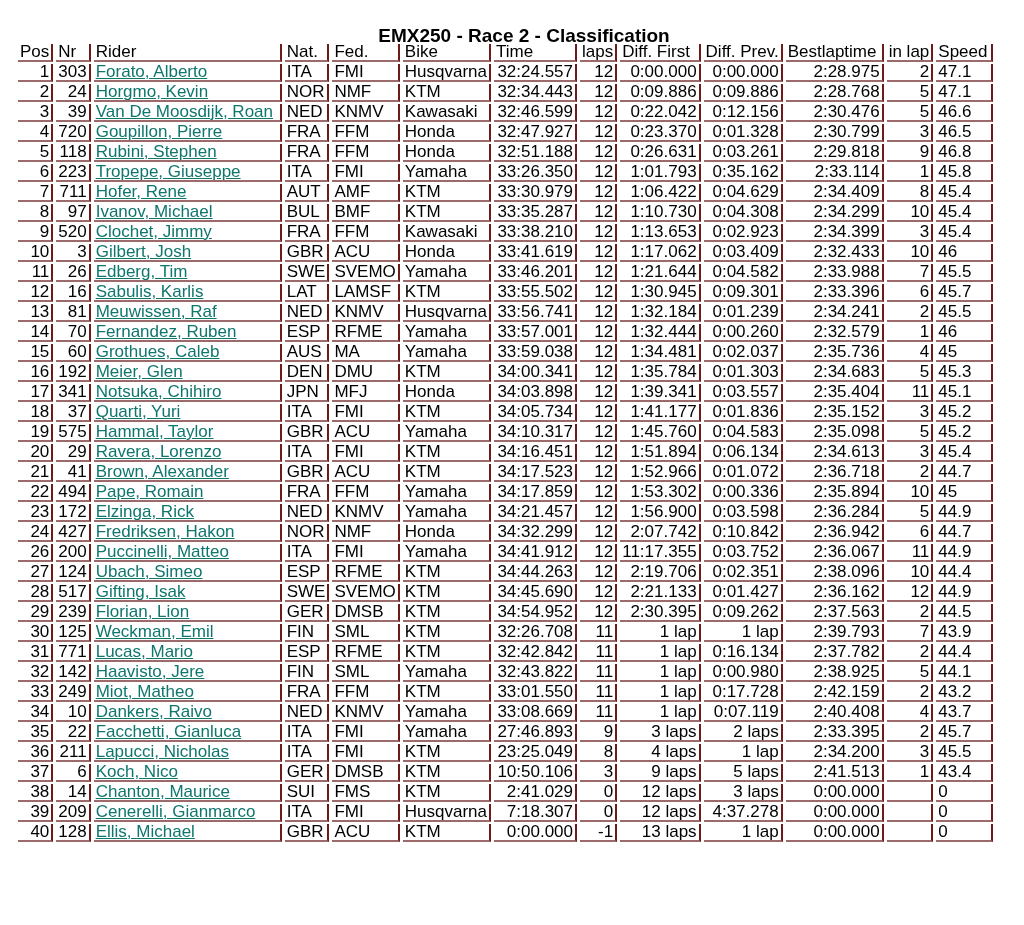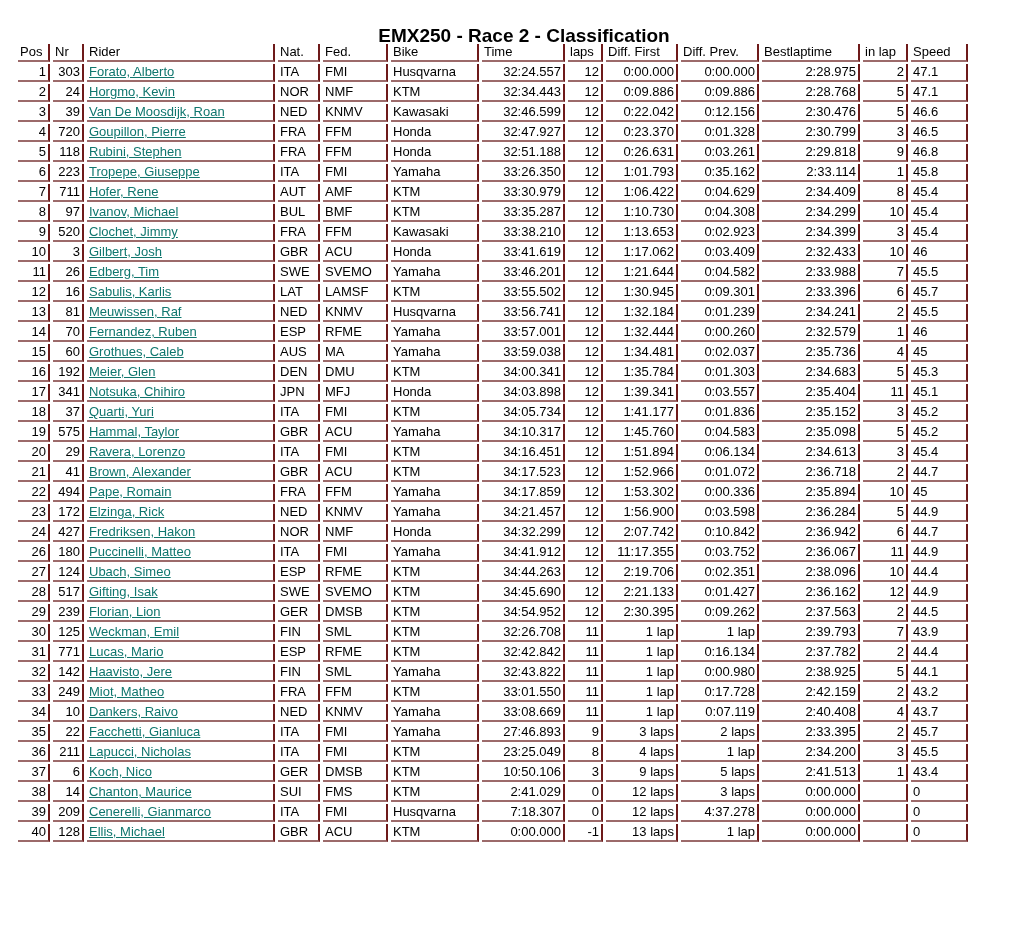--- a/index.html
+++ b/index.html
@@ -1,18 +1,18 @@
 <!DOCTYPE html>
 <html><head>
 <meta charset="utf-8">
 <style>
   html, body { margin: 0; padding: 0; background: #ffffff; }
   body { width: 1024px; height: 925px; font-family: "Liberation Sans", sans-serif; color: #000; position: relative; overflow: hidden; }
   h1 { margin: 12px; position: absolute; top: 13px; left: 0; width: 1024px; text-align: center; font-size: 19px; font-weight: bold; font-family: "Liberation Sans", sans-serif; }
-  table { position: absolute; top: 42px; left: 15px; border-collapse: separate; border-spacing: 3px 2px; font-size: 13px; table-layout: fixed; }
+  table { position: absolute; top: 42px; left: 15px; border-collapse: separate; border-spacing: 3px 2px; font-size: 17px; table-layout: fixed; }
   th, td { padding: 0 2px; height: 16px; line-height: 16px; white-space: nowrap; overflow: hidden;
            border-right: 2px solid #6e1a1a; border-bottom: 2px solid #9c6a6a; border-left: 0; border-top: 0; }
   th { font-weight: normal; text-align: left; }
   td.r { text-align: right; }
   td.l { text-align: left; }
   a.rider { color: #0f766e; text-decoration: underline; }
 </style>
 </head>
 <body>
 
@@ -407,21 +407,21 @@
         <td class="r">34:32.299</td>
         <td class="r">12</td>
         <td class="r">2:07.742</td>
         <td class="r">0:10.842</td>
         <td class="r">2:36.942</td>
         <td class="r">6</td>
         <td class="l">44.7</td>
       </tr>
       <tr>
         <td class="r">26</td>
-        <td class="r">180</td>
+        <td class="r">200</td>
         <td class="l"><a class="rider">Puccinelli, Matteo</a></td>
         <td class="l">ITA</td>
         <td class="l">FMI</td>
         <td class="l">Yamaha</td>
         <td class="r">34:41.912</td>
         <td class="r">12</td>
         <td class="r">11:17.355</td>
         <td class="r">0:03.752</td>
         <td class="r">2:36.067</td>
         <td class="r">11</td>

